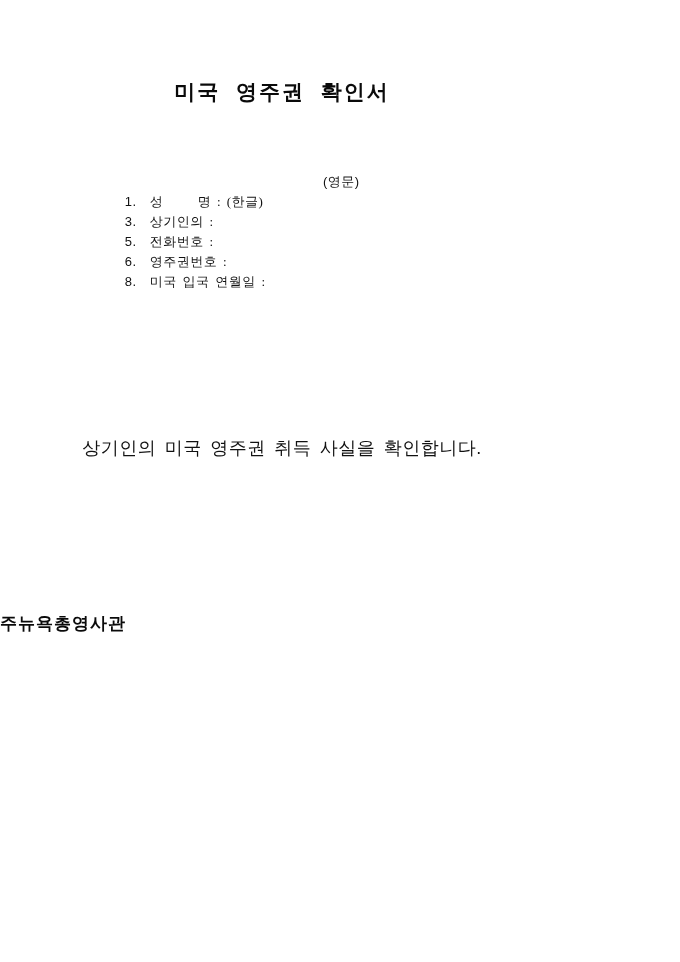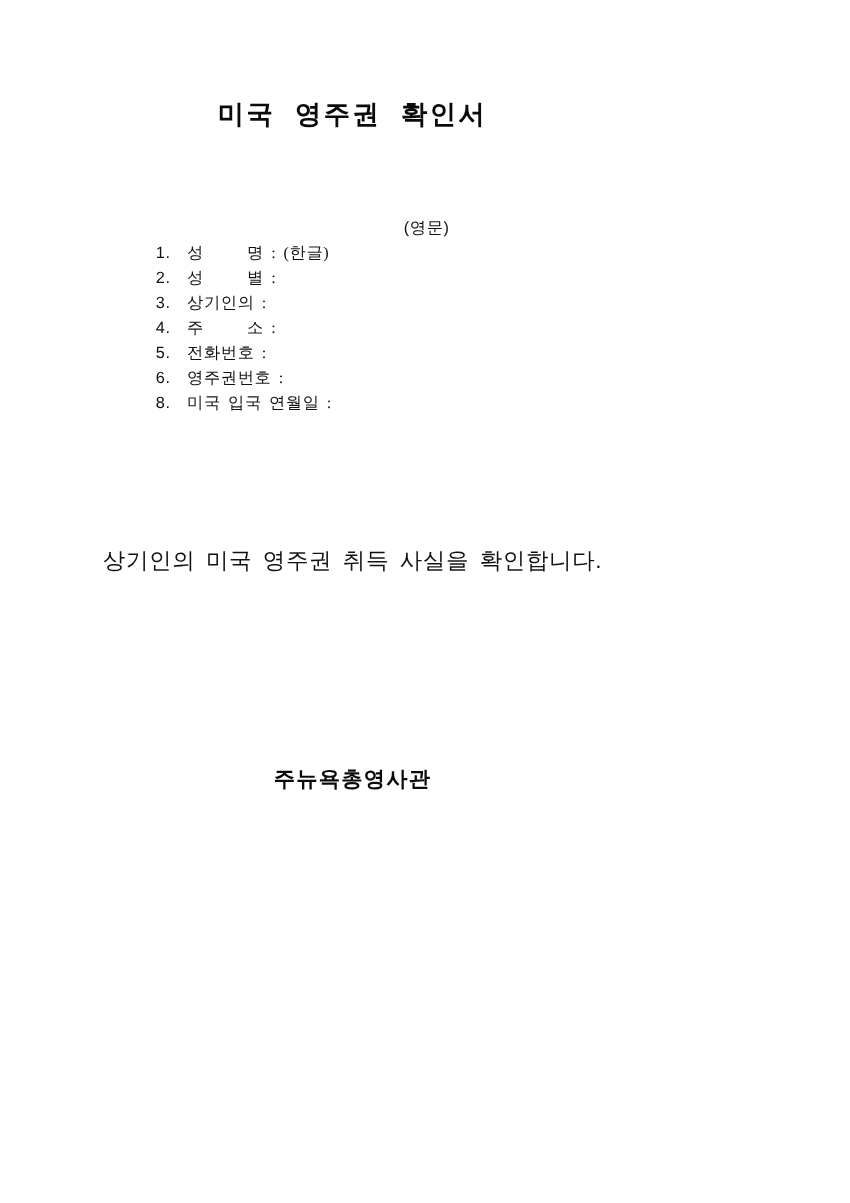--- a/index.html
+++ b/index.html
@@ -68,47 +68,41 @@
     font-size: 18px;
     letter-spacing: 0.5px;
     word-spacing: 3px;
   }
   .issuer {
     position: absolute;
     top: 613px;
     left: 0;
     width: 100%;
     margin: 0;
-    text-align: center;
+    text-align: left;
     font-size: 17px;
     line-height: 21px;
     font-weight: bold;
     letter-spacing: 1px;
     color: #0a0a0a;
   }
 </style>
 </head>
 <body>
 
 <div class="page">
 
   <h1 class="title">미국 영주권 확인서</h1>
 
   <div class="form-list">
     <div class="row">
       <span class="num">1.</span><span class="label">성      명 : (한글)</span><span class="extra">(영문)</span>
     </div>
     <div class="row">
-      <span class="num">2.</span><span class="label">성      별 :</span>
-    </div>
-    <div class="row">
       <span class="num">3.</span><span class="label">상기인의 :</span>
-    </div>
-    <div class="row">
-      <span class="num">4.</span><span class="label">주      소 :</span>
     </div>
     <div class="row">
       <span class="num">5.</span><span class="label">전화번호 :</span>
     </div>
     <div class="row">
       <span class="num">6.</span><span class="label">영주권번호 :</span>
     </div>
     <div class="row">
       <span class="num">8.</span><span class="label">미국 입국 연월일 :</span>
     </div>

